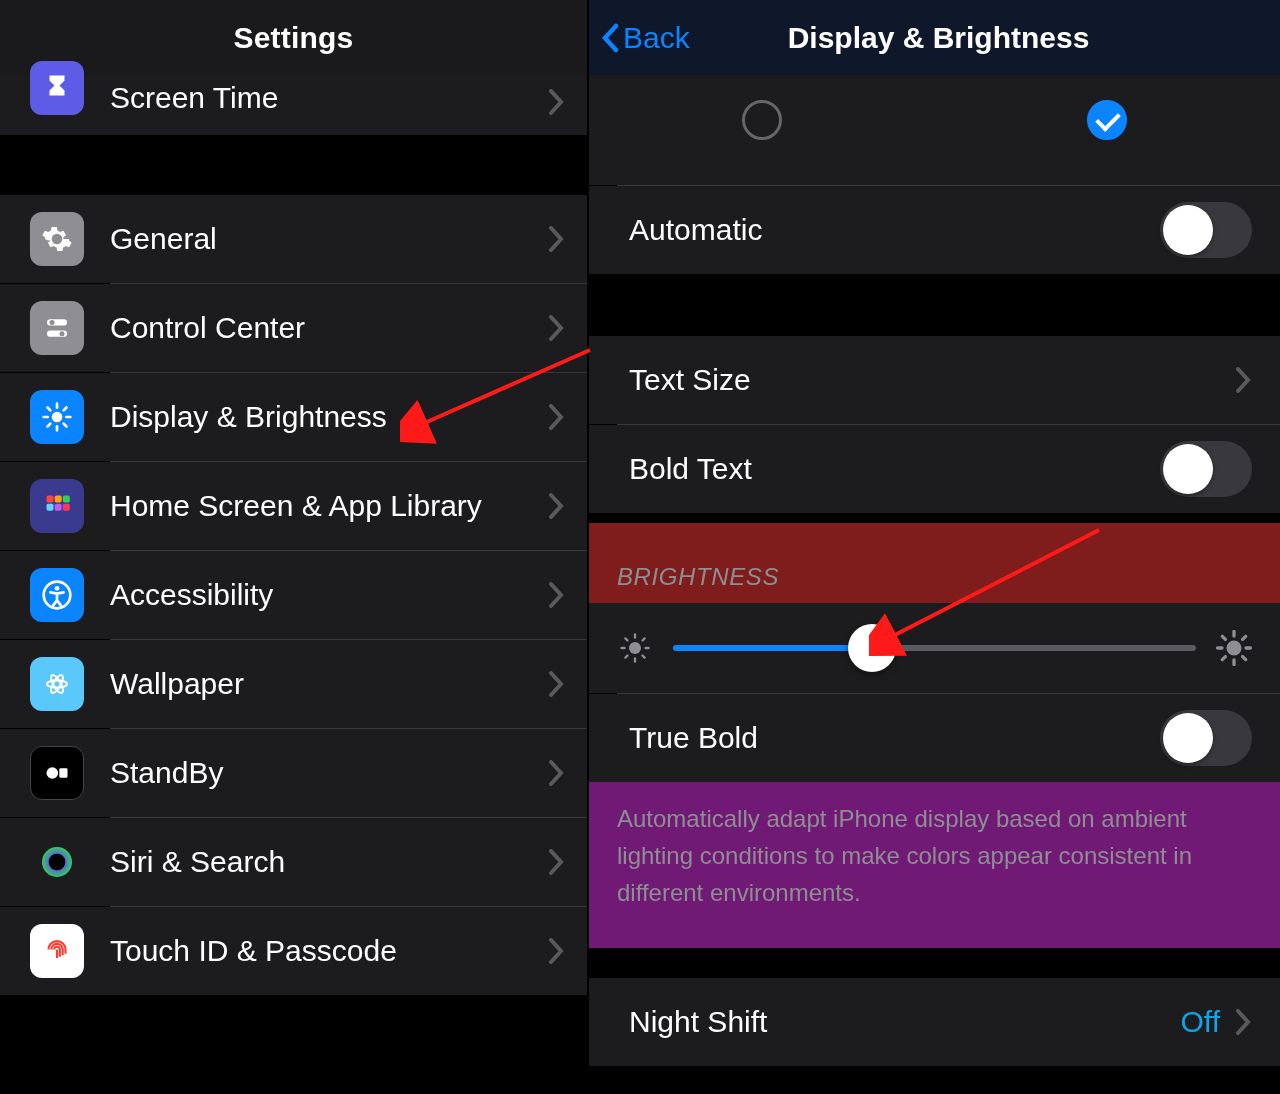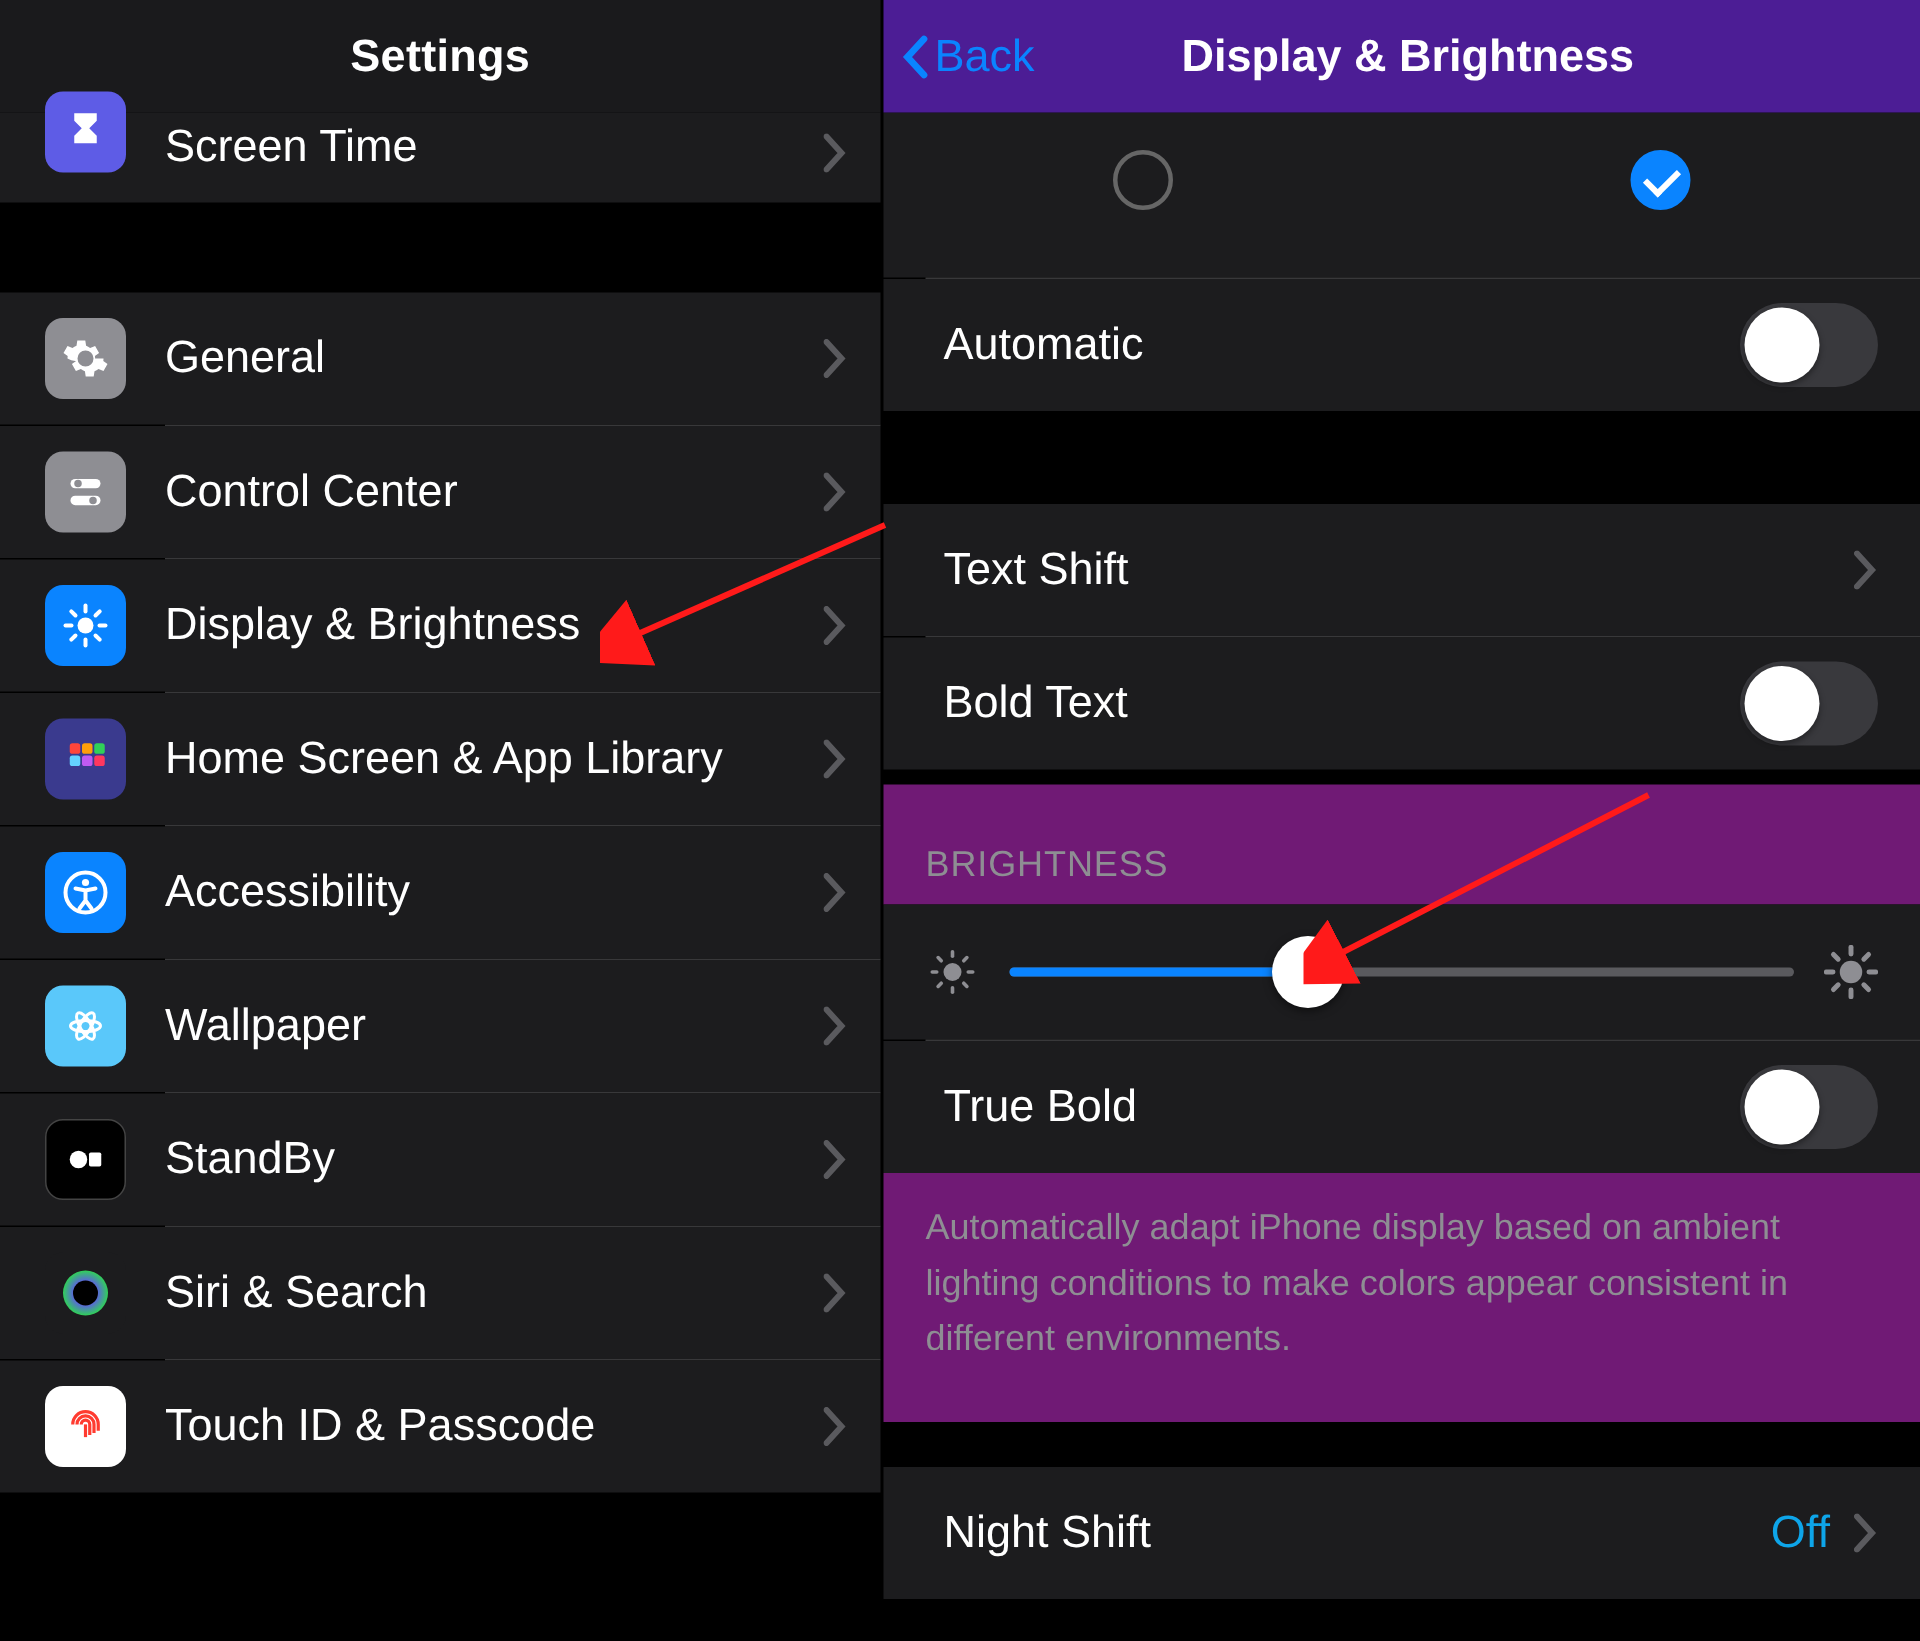--- a/index.html
+++ b/index.html
@@ -40,21 +40,21 @@
   .back-chevron {
     width: 18px; height: 30px;
   }
   .right-title {
     font-size: 30px;
     font-weight: 700;
     margin-left: 8px;
   }
   .right-header {
     height: 75px;
-    background: #4c1d95;
+    background: #0f172a;
     display: flex;
     align-items: center;
     position: relative;
   }
   .right-header .title-wrap {
     flex: 1;
     text-align: center;
   }
   .section-gap {
     height: 60px;
@@ -153,21 +153,22 @@
     width: 50px; height: 50px;
     background:#fff;
     border-radius: 50%;
     box-shadow: 0 2px 4px rgba(0,0,0,0.4);
   }
   .section-header {
     font-size: 24px;
     color: #8e8e93;
     letter-spacing: 0.6px;
     padding: 40px 28px 12px;
-    background:#701a75;
+    background:#7f1d1d;
+    font-style:italic;
   }
   .slider-row {
     height: 90px;
     padding: 0 28px;
     display:flex;
     align-items:center;
     gap: 20px;
     background:#1c1c1e;
   }
   .slider-track {
@@ -415,21 +416,21 @@
   <div class="row right-row">
     <div class="label">Automatic</div>
     <div class="toggle">
         <div class="knob"></div>
       </div>
   </div>
 
   <div class="black-gap" style="height:62px"></div>
 
   <div class="row right-row" style="background:#1c1c1e">
-    <div class="label">Text Shift</div>
+    <div class="label">Text Size</div>
     <svg class="chev" viewBox="0 0 16 26">
         <path d="M2 2l10 11L2 24" stroke="#5a5a5e" stroke-width="4" stroke-linecap="round" fill="none"></path>
       </svg>
   </div>
   <div class="sep-right"></div>
 
   <div class="row right-row">
     <div class="label">Bold Text</div>
     <div class="toggle">
         <div class="knob"></div>

